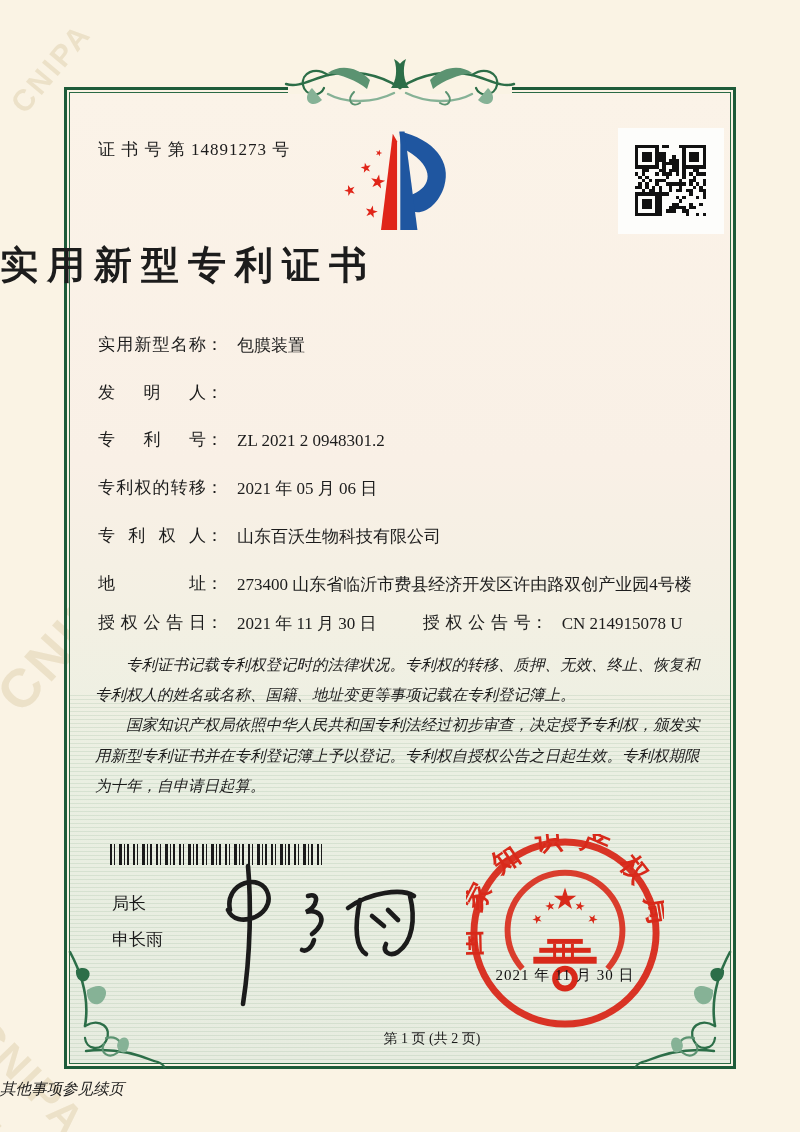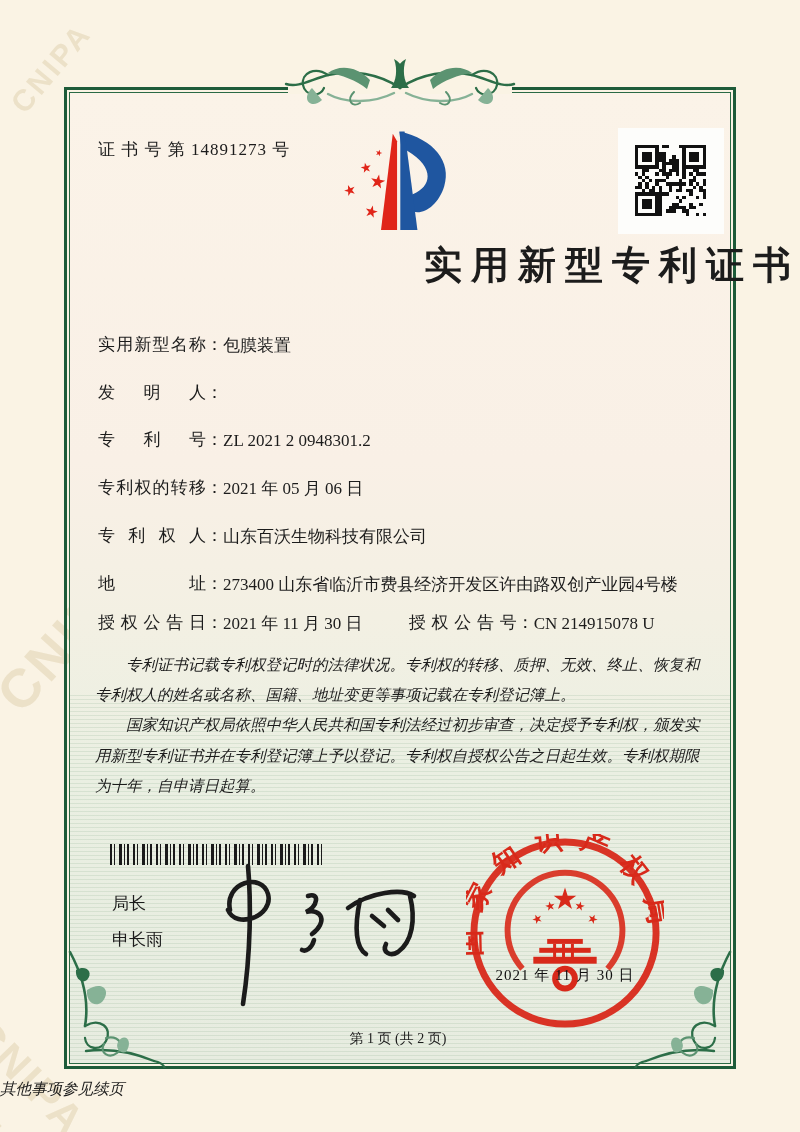--- a/index.html
+++ b/index.html
@@ -32,44 +32,44 @@
   .orn-bl{left:62px;top:948px;transform:scaleX(-1);}
   
   .content{position:absolute;inset:0;z-index:5;}
   .cert-no{position:absolute;left:98px;top:138px;font-size:17px;letter-spacing:1px;}
   .logo{position:absolute;left:336px;top:130px;width:150px;height:108px;}
   .qr-patch{position:absolute;left:618px;top:128px;width:106px;height:106px;background:#fdfdfb;}
   .qr-grid{position:absolute;left:17px;top:17px;display:grid;
     grid-template-columns:repeat(21,3.4px);grid-auto-rows:3.4px;}
   .qr-grid div{width:3.4px;height:3.4px;}
   .qr-grid div.on{background:#111;}
-  .doc-title{position:absolute;left:0;right:0;top:240px;text-align:right;
+  .doc-title{position:absolute;left:0;right:0;top:240px;text-align:left;
     font-size:38px;font-weight:bold;letter-spacing:9px;}
   .fields{position:absolute;left:98px;top:332px;width:606px;font-size:17px;}
   .field-row{display:flex;align-items:flex-start;line-height:26px;margin-bottom:21px;}
   .flabel{display:inline-block;width:108px;text-align:justify;text-align-last:justify;flex:0 0 108px;}
   .fcolon{flex:0 0 auto;}
-  .fvalue{margin-left:0;flex:1 1 auto;line-height:27px;}
+  .fvalue{margin-left:14px;flex:1 1 auto;line-height:27px;}
   .row-addr{margin-bottom:12px;}
   .grant-row{display:flex;line-height:26px;}
   .grant-gap{width:46px;flex:0 0 46px;}
   .body-text{position:absolute;left:95px;top:650px;width:614px;font-size:15.5px;
     line-height:1.95;font-style:italic;}
   .body-text p{margin:0;text-indent:2em;}
   .barcode{position:absolute;left:110px;top:844px;width:212px;height:21px;
     background:repeating-linear-gradient(90deg,
       #1a1a1a 0 2px,transparent 2px 4px,#1a1a1a 4px 5px,transparent 5px 9px,
       #1a1a1a 9px 12px,transparent 12px 14px,#1a1a1a 14px 15px,transparent 15px 17px,
       #1a1a1a 17px 19px,transparent 19px 23px);}
   .signer{position:absolute;left:112px;top:886px;font-size:17px;line-height:36px;}
   .signature{position:absolute;left:196px;top:852px;width:250px;height:160px;}
   .seal{position:absolute;left:466px;top:834px;width:198px;height:198px;}
   .seal-date{position:absolute;left:472px;top:966px;width:186px;text-align:center;
     font-size:15px;letter-spacing:1px;color:#111;}
-  .page-indicator{position:absolute;left:65px;width:666px;top:1030px;text-align:center;font-size:14px;}
+  .page-indicator{position:absolute;left:65px;width:734px;top:1030px;text-align:center;font-size:14px;}
   .footer-note{position:absolute;left:0;right:20px;top:1079px;text-align:left;
     font-size:15.5px;font-style:italic;}
 </style>
 </head>
 <body>
 
 <div class="wm wm1">CNIPA</div>
 <div class="wm wm2">CNIPA</div>
 <div class="wm wm3">CNIPA</div>
 <div class="wm wm4">CNIPA</div>

